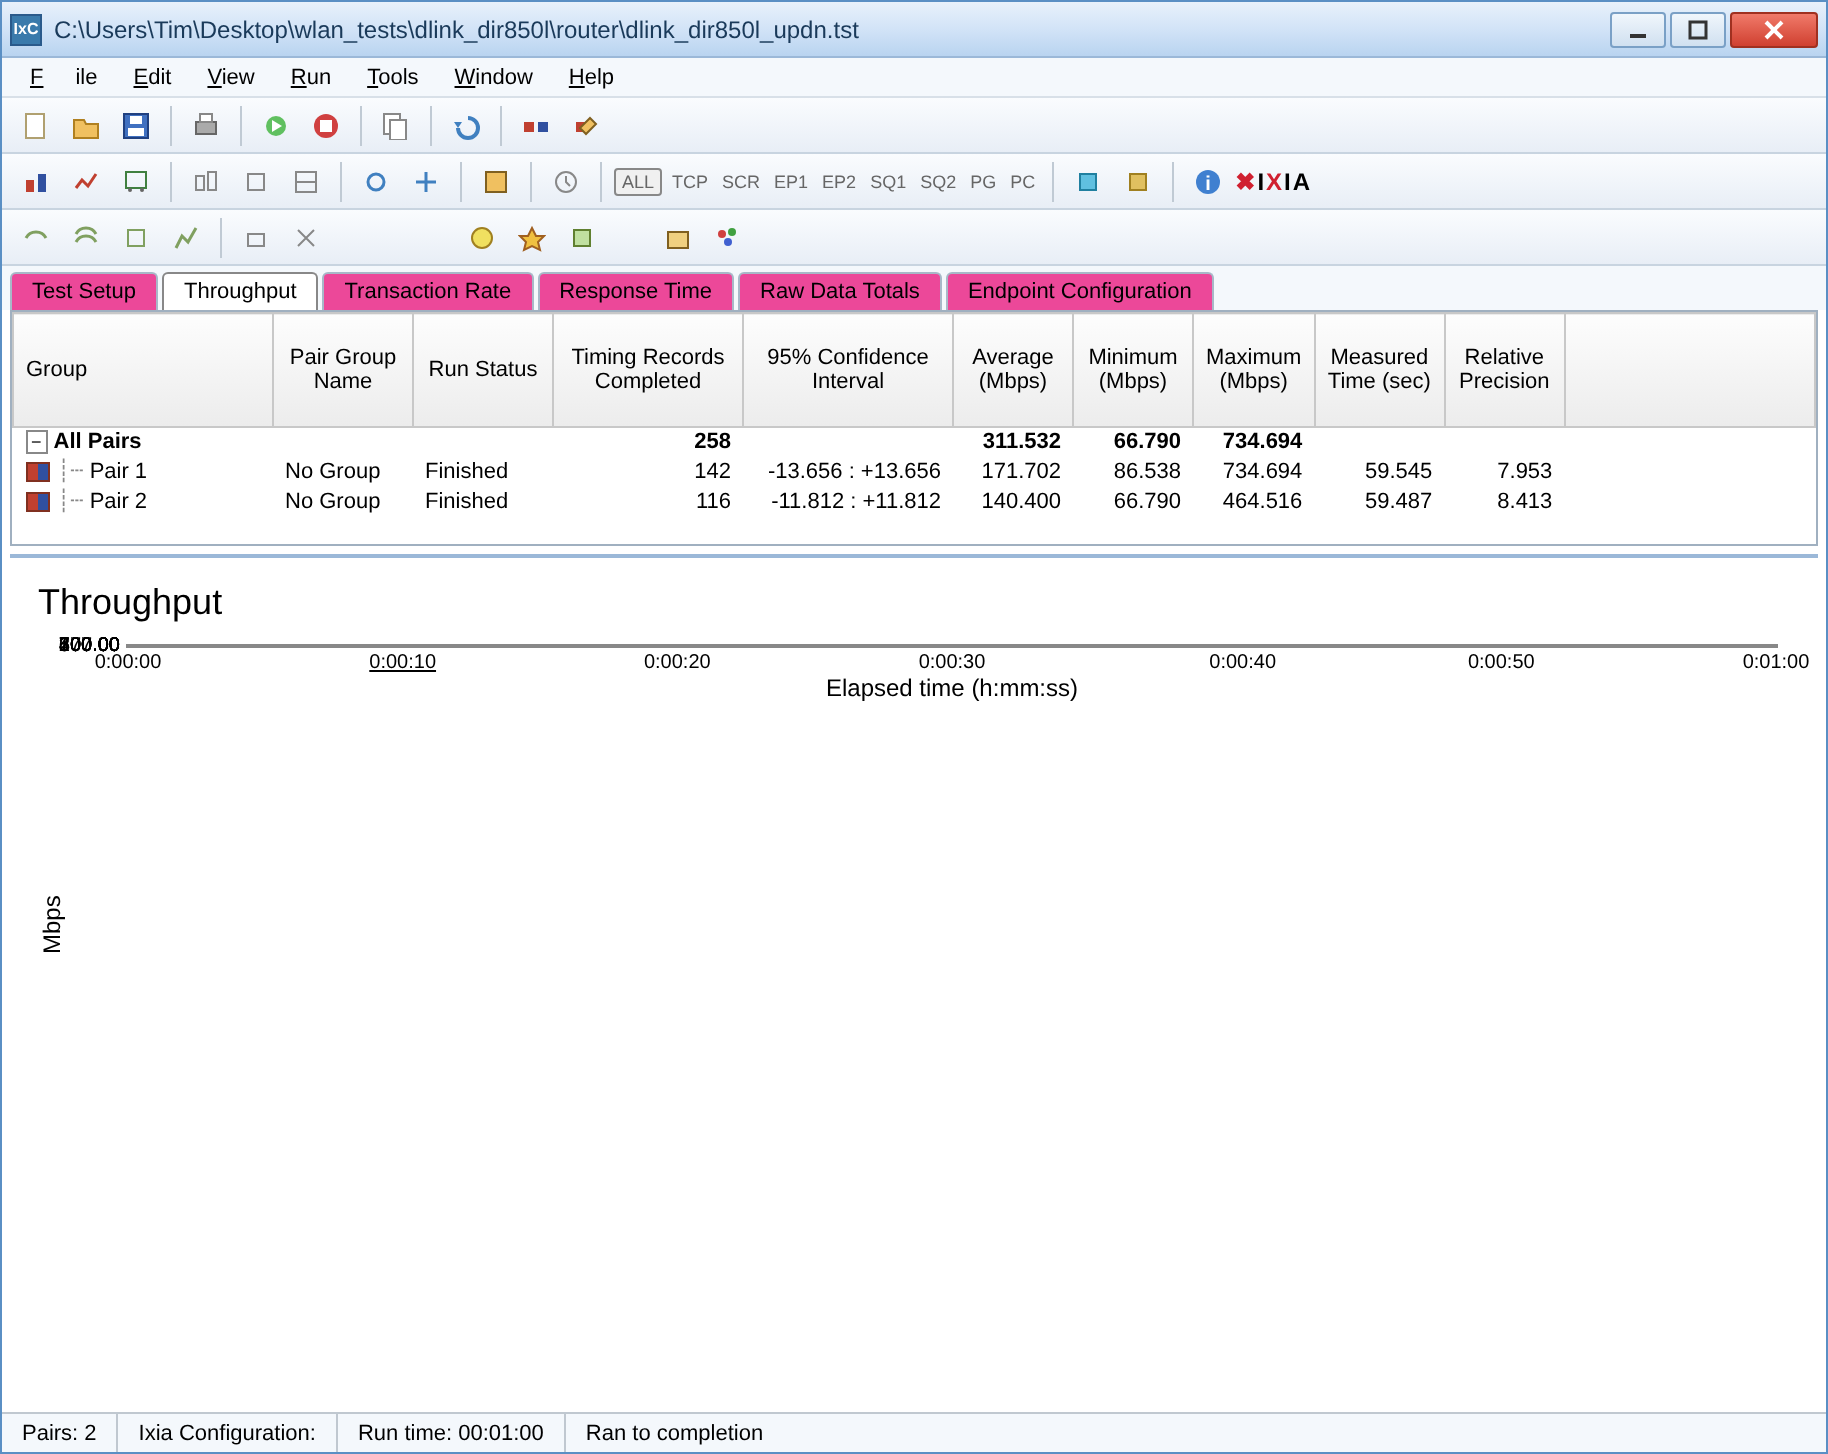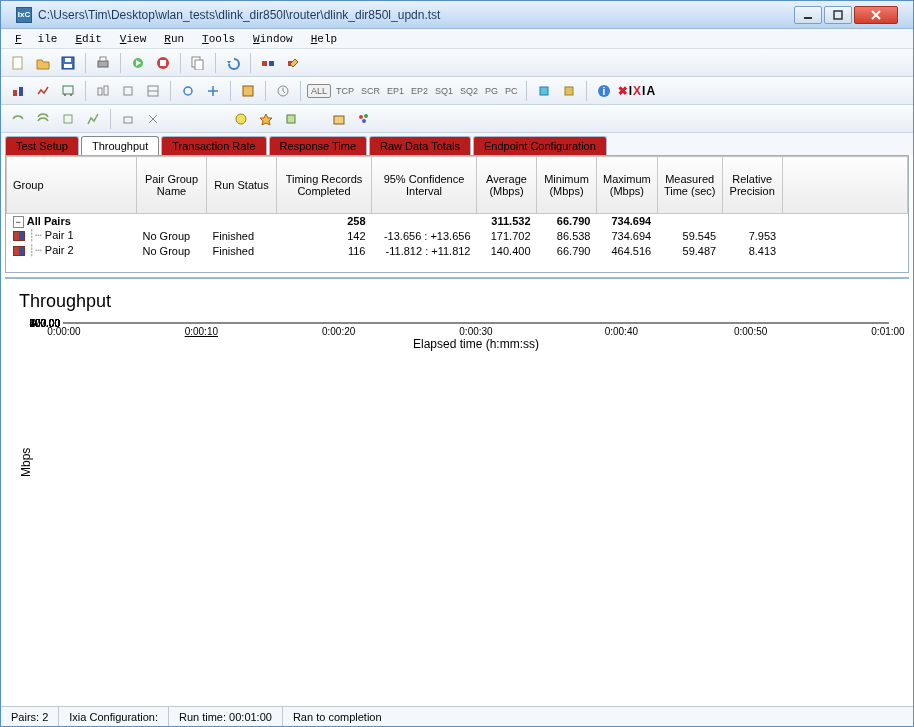--- a/index.html
+++ b/index.html
@@ -19,21 +19,21 @@
     display: flex;
     flex-direction: column;
     box-shadow: 0 0 6px rgba(0,0,0,0.3);
   }
   .titlebar {
     height: 28px;
     background: linear-gradient(to bottom, #e8f1fb 0%, #d2e3f7 50%, #b9d4f0 100%);
     border-bottom: 1px solid #9bb8d8;
     display: flex;
     align-items: center;
-    padding: 0 15px;
+    padding: 0 4px;
   }
   .titlebar .appicon {
     width: 16px; height: 16px;
     background: #3a7aab;
     border: 1px solid #2a5a8b;
     margin-right: 6px;
     display: inline-flex; align-items: center; justify-content: center;
     color: #fff; font-size: 8px; font-weight: bold;
   }
   .titlebar .title { flex: 1; font-size: 12px; color: #1a3a5a; }
@@ -50,21 +50,20 @@
   .winbtn.close svg { stroke: #fff; }
 
   .menubar {
     height: 20px;
     background: #f4f8fc;
     display: flex;
     align-items: center;
     padding: 0 6px;
     border-bottom: 1px solid #d8e0e8;
     gap: 2px;
-    font-family: Liberation Mono, monospace;
   }
   .menubar span { padding: 2px 8px; cursor: default; }
   .menubar span u { text-decoration: underline; }
 
   .toolbar {
     height: 28px;
     background: linear-gradient(to bottom, #fafcfe, #e8eef6);
     border-bottom: 1px solid #c8d4e0;
     display: flex;
     align-items: center;
@@ -87,21 +86,21 @@
     height: 22px;
     background: #f4f8fc;
     display: flex;
     align-items: flex-end;
     padding: 0 4px;
   }
   .tab {
     padding: 3px 10px;
     border: 1px solid #a8b8c8;
     border-bottom: none;
-    background: #b91c1c;
+    background: #ec4899;
     margin-right: 2px;
     border-radius: 3px 3px 0 0;
     font-size: 11px;
   }
   .tab.active { background: #fff; border-color: #888; position: relative; z-index: 2; }
 
   .grid-wrap {
     border: 1px solid #a0b0c0;
     margin: 0 4px;
     background: #fff;

